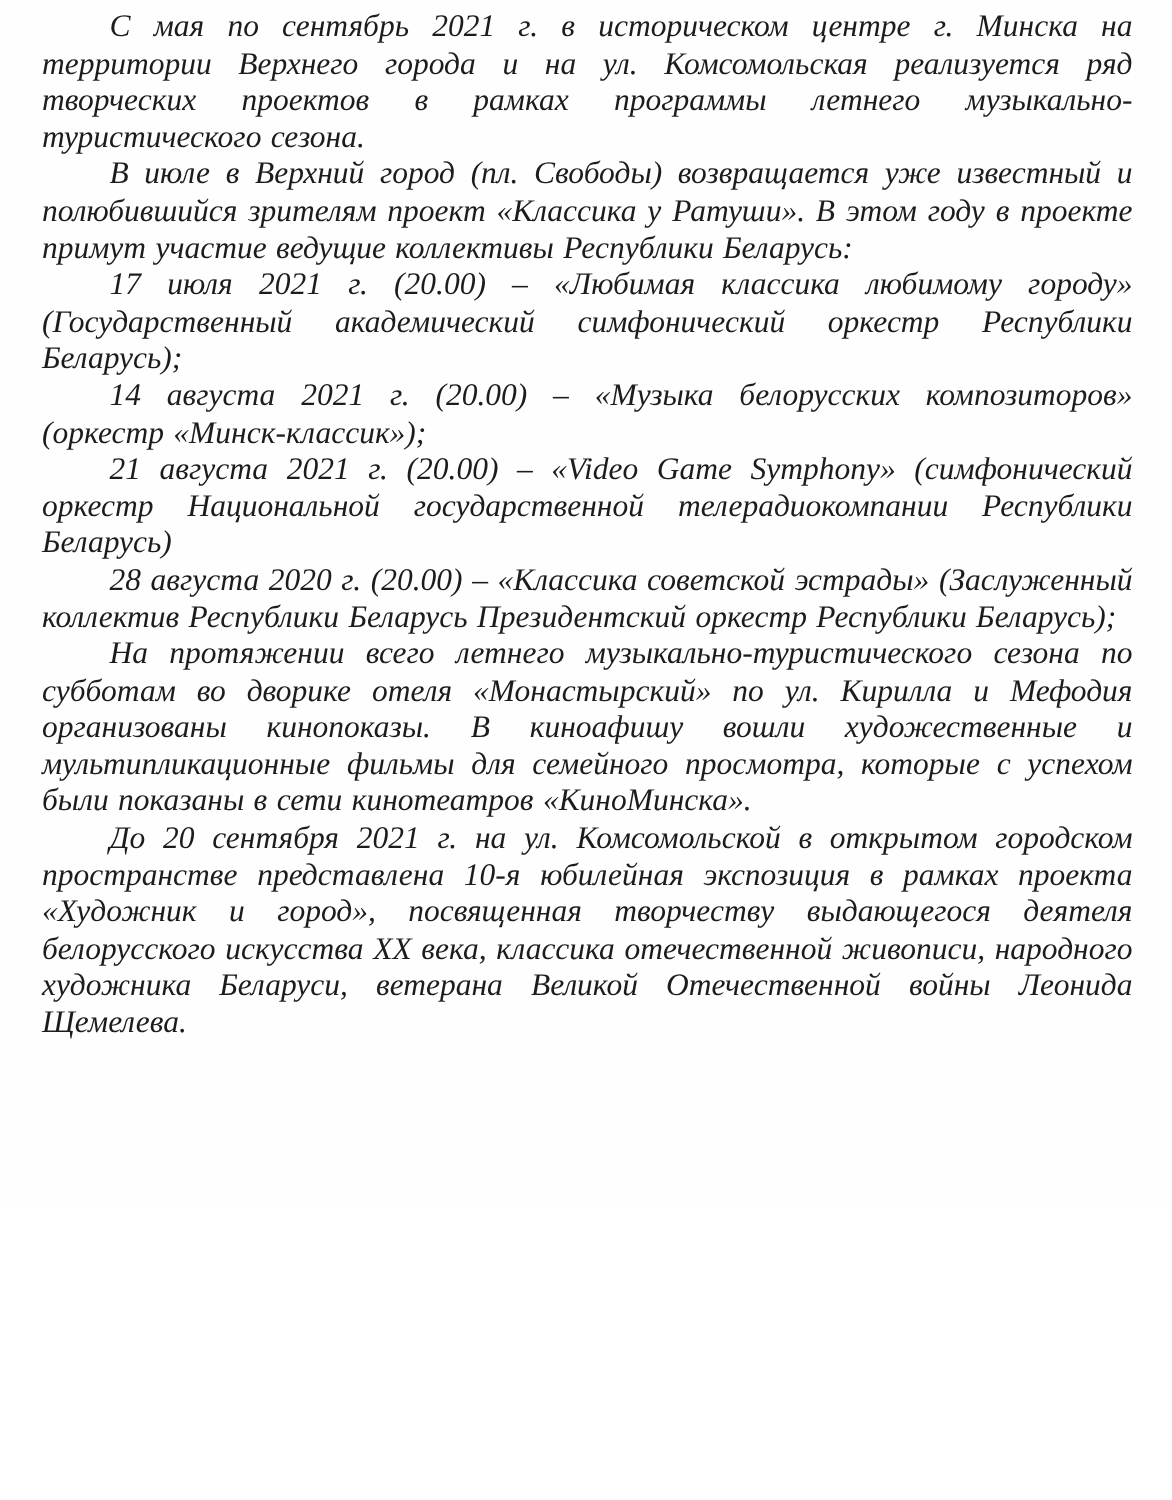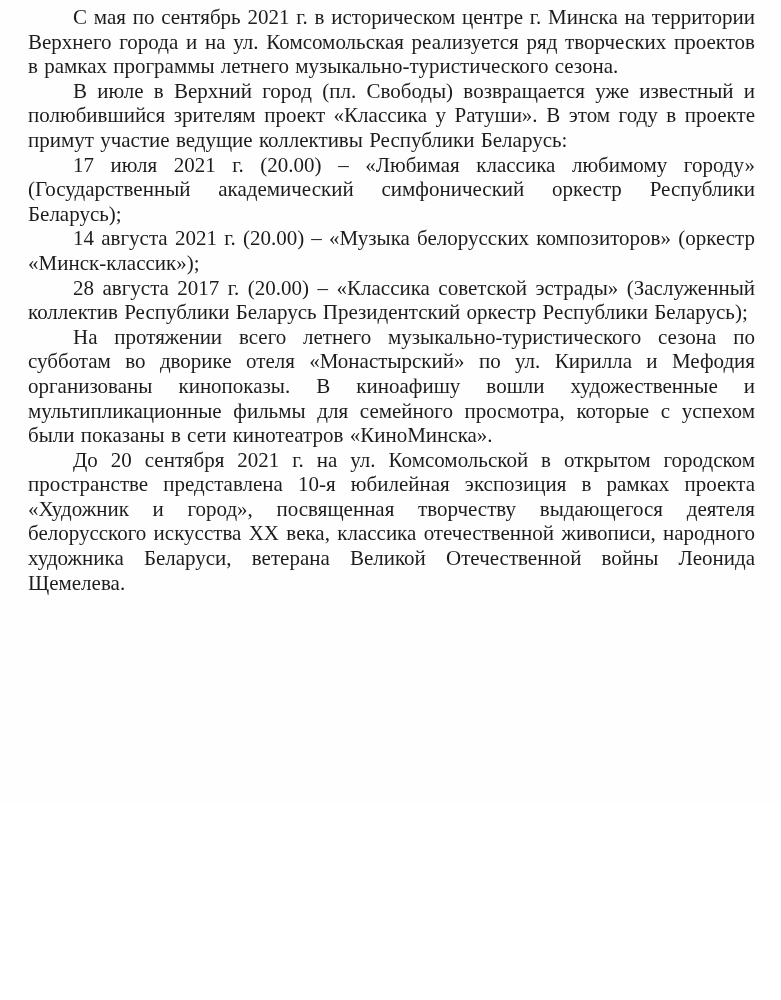--- a/index.html
+++ b/index.html
@@ -10,34 +10,36 @@
   .page {
     position: relative;
     width: 781px;
     height: 804px;
     box-sizing: border-box;
     background: #fefefe;
     color: #1c1c1c;
     font-family: "Liberation Serif", "DejaVu Serif", serif;
     padding: 5px 26px 0 28px;
     overflow: hidden;
+    font-style: italic;
   }
   .page p {
     margin: 0;
     font-size: 21px;
     line-height: 24.6px;
     text-align: justify;
     text-indent: 45px;
     word-spacing: 1px;
   }
 </style>
 </head>
 <body>
 
 <div class="page">
   <p>С мая по сентябрь 2021 г. в историческом центре г. Минска на территории Верхнего города и на ул. Комсомольская реализуется ряд творческих проектов в рамках программы летнего музыкально-туристического сезона.</p>
   <p>В июле в Верхний город (пл. Свободы) возвращается уже известный и полюбившийся зрителям проект «Классика у Ратуши». В этом году в проекте примут участие ведущие коллективы Республики Беларусь:</p>
   <p>17 июля 2021 г. (20.00) – «Любимая классика любимому городу» (Государственный академический симфонический оркестр Республики Беларусь);</p>
   <p>14 августа 2021 г. (20.00) – «Музыка белорусских композиторов» (оркестр «Минск-классик»);</p>
-  <p>28 августа 2017 г. (20.00) – «Классика советской эстрады» (Заслуженный коллектив Республики Беларусь Президентский оркестр Республики Беларусь);</p>
+  <p>21 августа 2021 г. (20.00) – «Video Game Symphony» (симфонический оркестр Национальной государственной телерадиокомпании Республики Беларусь)</p>
+  <p>28 августа 2020 г. (20.00) – «Классика советской эстрады» (Заслуженный коллектив Республики Беларусь Президентский оркестр Республики Беларусь);</p>
   <p>На протяжении всего летнего музыкально-туристического сезона по субботам во дворике отеля «Монастырский» по ул. Кирилла и Мефодия организованы кинопоказы. В киноафишу вошли художественные и мультипликационные фильмы для семейного просмотра, которые с успехом были показаны в сети кинотеатров «КиноМинска».</p>
   <p>До 20 сентября 2021 г. на ул. Комсомольской в открытом городском пространстве представлена 10-я юбилейная экспозиция в рамках проекта «Художник и город», посвященная творчеству выдающегося деятеля белорусского искусства XX века, классика отечественной живописи, народного художника Беларуси, ветерана Великой Отечественной войны Леонида Щемелева.</p>
 </div>
 
 </body></html>

